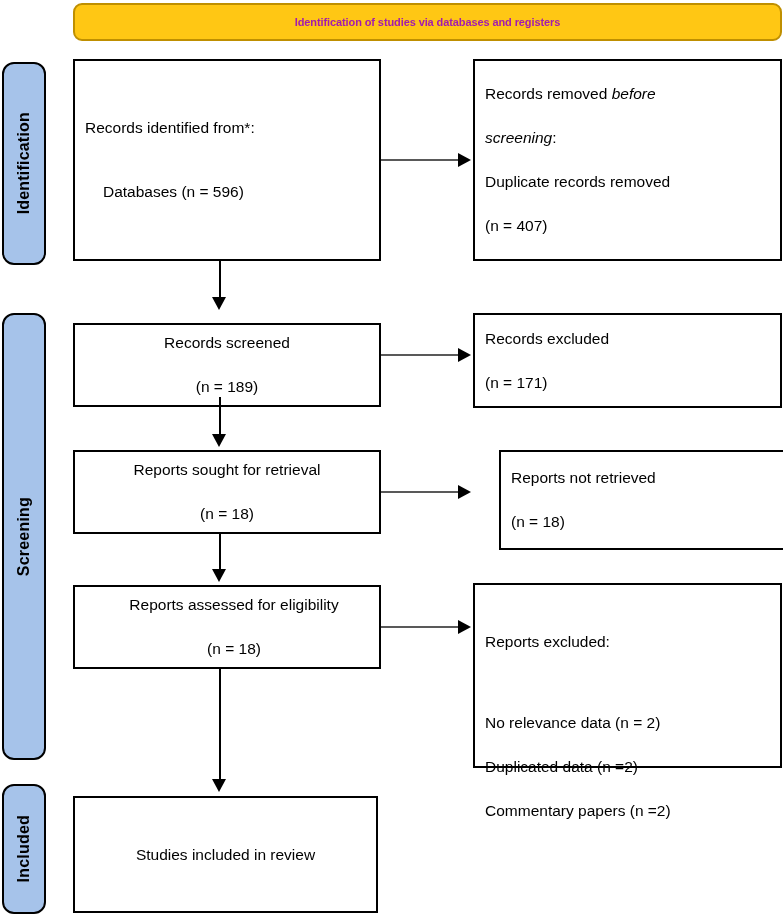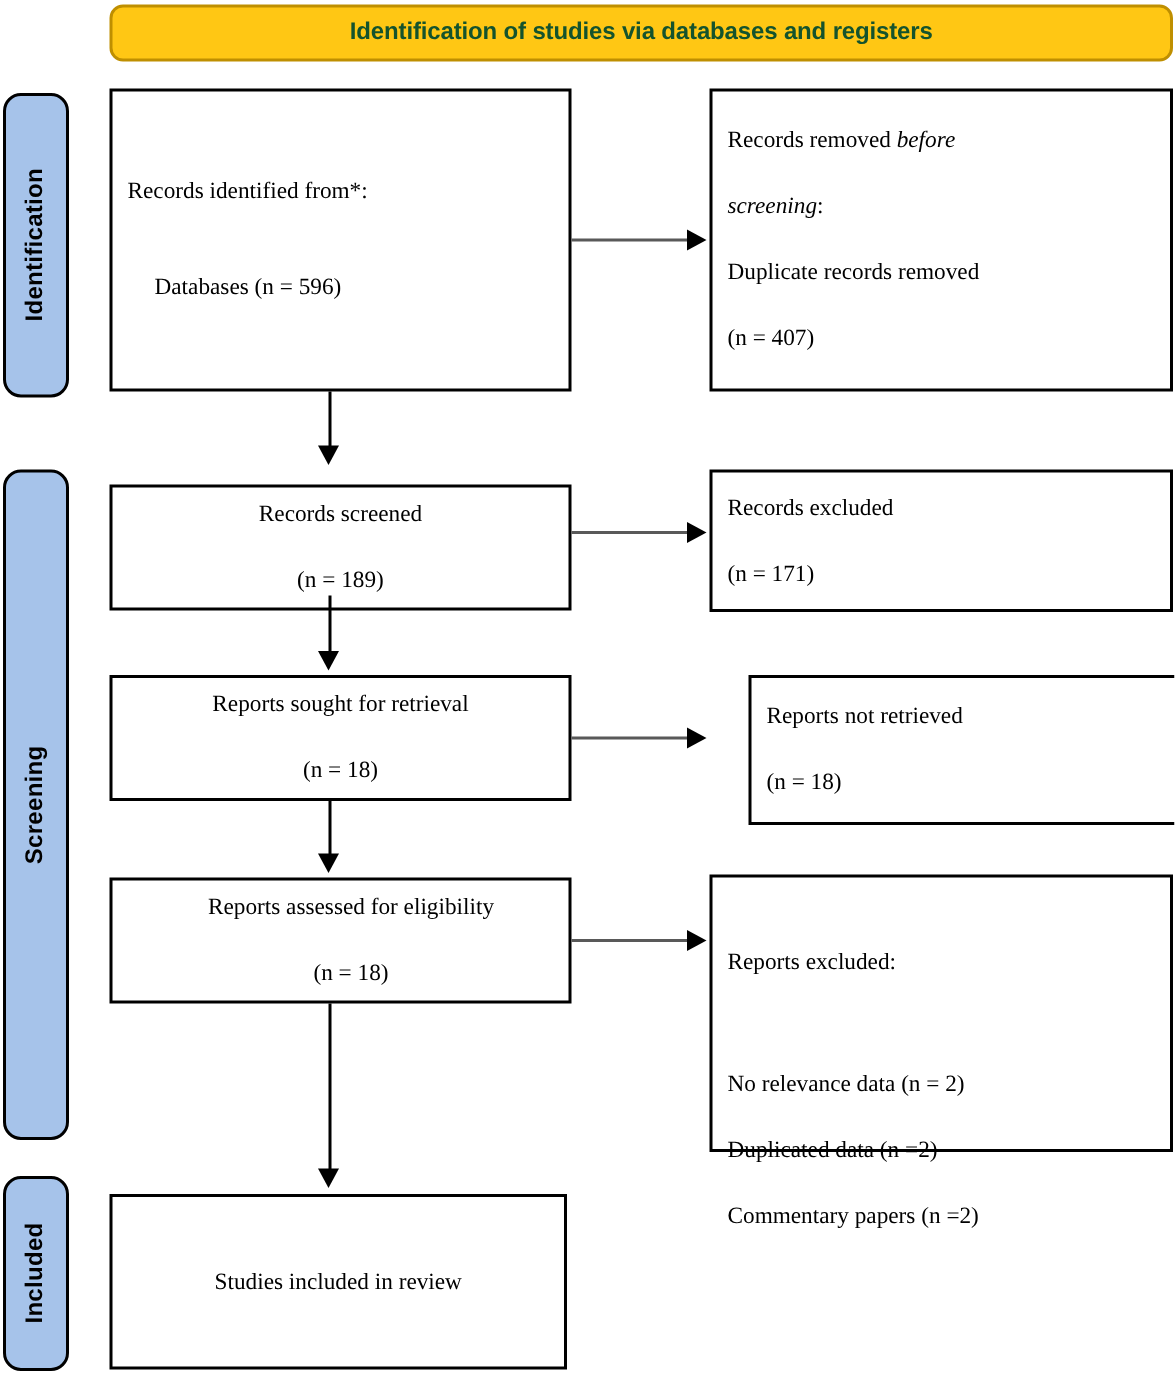--- a/index.html
+++ b/index.html
@@ -29,23 +29,23 @@
     height: 38px;
     box-sizing: border-box;
     background: #FFC714;
     border: 2px solid #BF8F00;
     border-radius: 9px;
     display: flex;
     align-items: center;
     justify-content: center;
   }
   .banner-text {
-    font-size: 16px;
+    font-size: 11px;
     font-weight: bold;
-    color: #14532d;
+    color: #a21caf;
     letter-spacing: -0.1px;
     white-space: nowrap;
   }
 
   
   .pill {
     position: absolute;
     left: 2px;
     width: 44px;
     box-sizing: border-box;
@@ -75,21 +75,20 @@
     display: flex;
     flex-direction: column;
     justify-content: center;
     padding: 6px 10px;
   }
   .box-body {
     font-size: 15.5px;
     line-height: 1.42;
     color: #000000;
     white-space: pre-line;
-    font-family: Liberation Serif, serif;
   }
   .box.align-center .box-body { text-align: center; }
   .box.align-left   .box-body { text-align: left; }
 
   .box-line { display: block; }
   .box-line.indent { padding-left: 18px; margin-top: 20px; }
   .box-line.gap { height: 15px; }
   .ital { font-style: italic; }
   .v-line {
     position: absolute;

